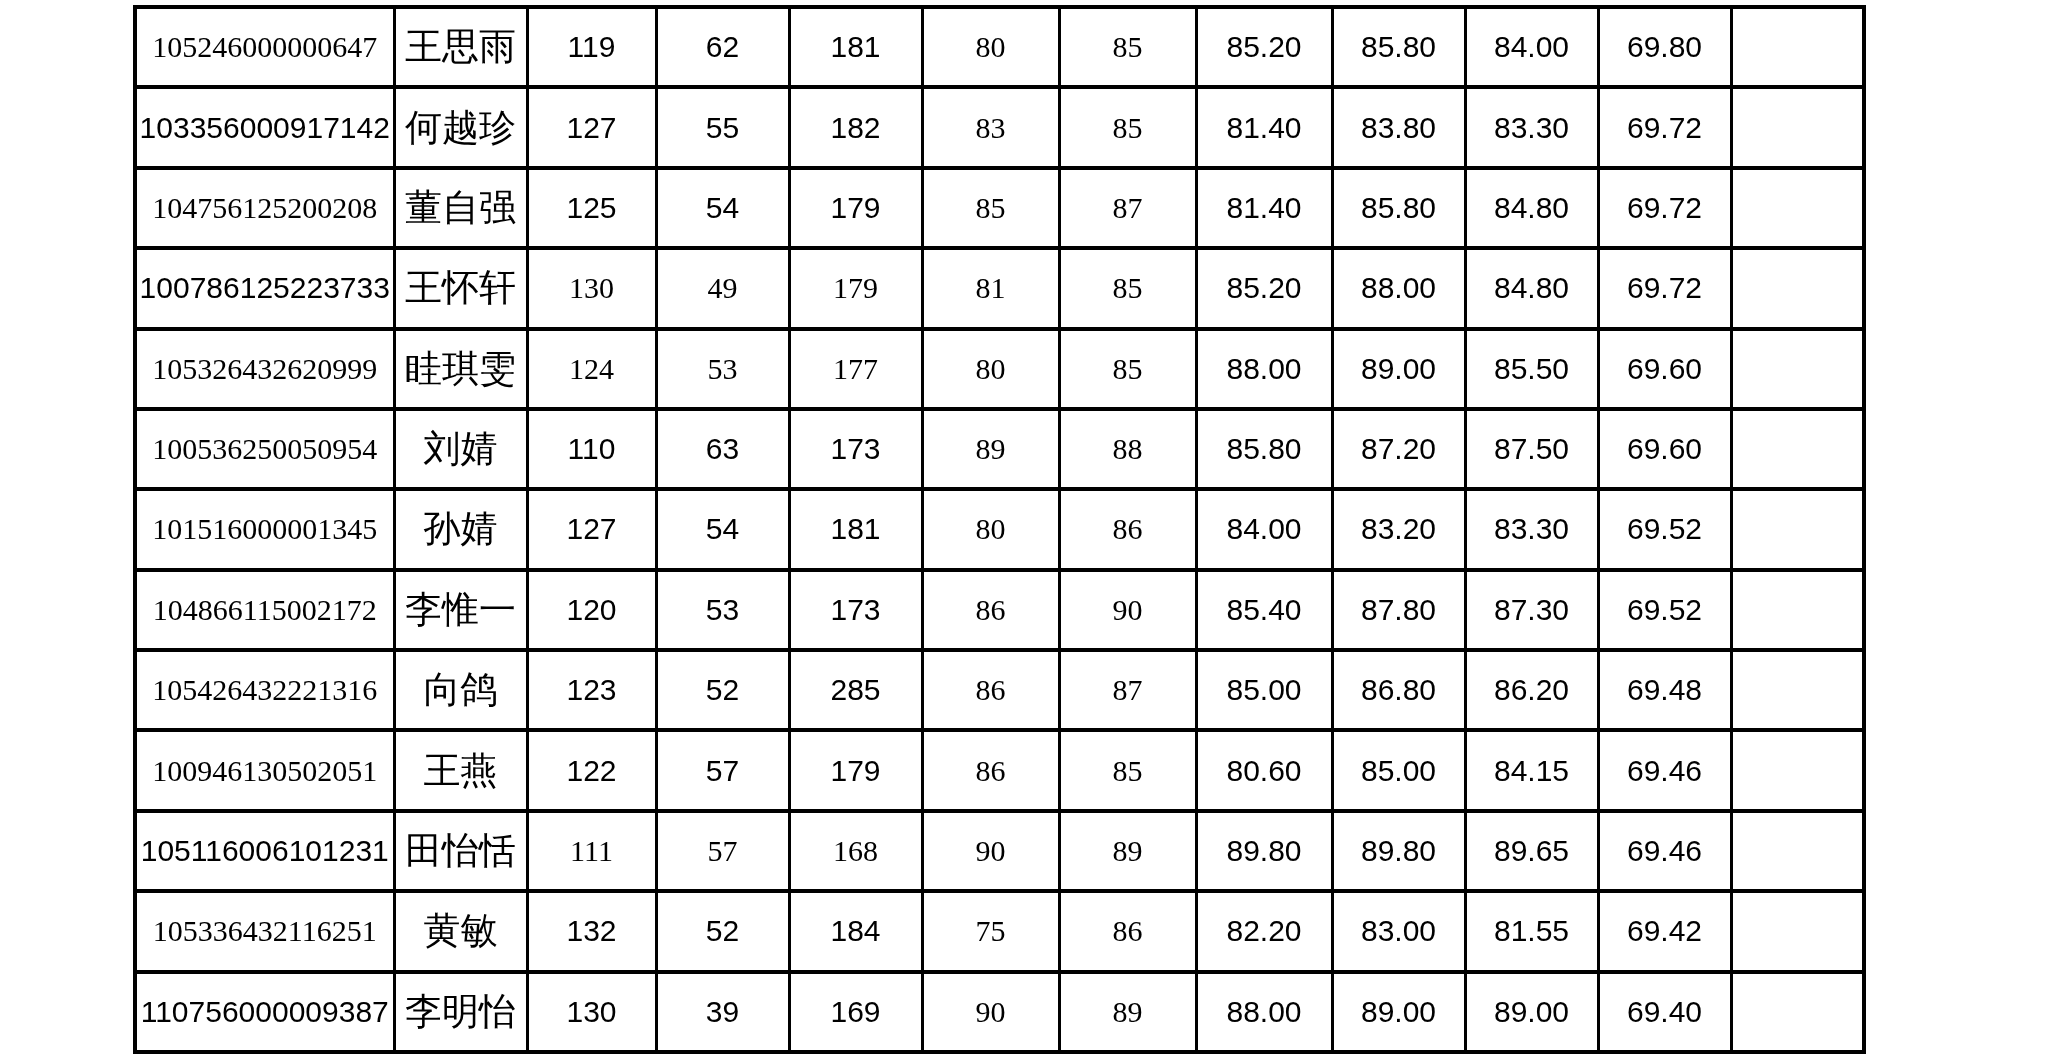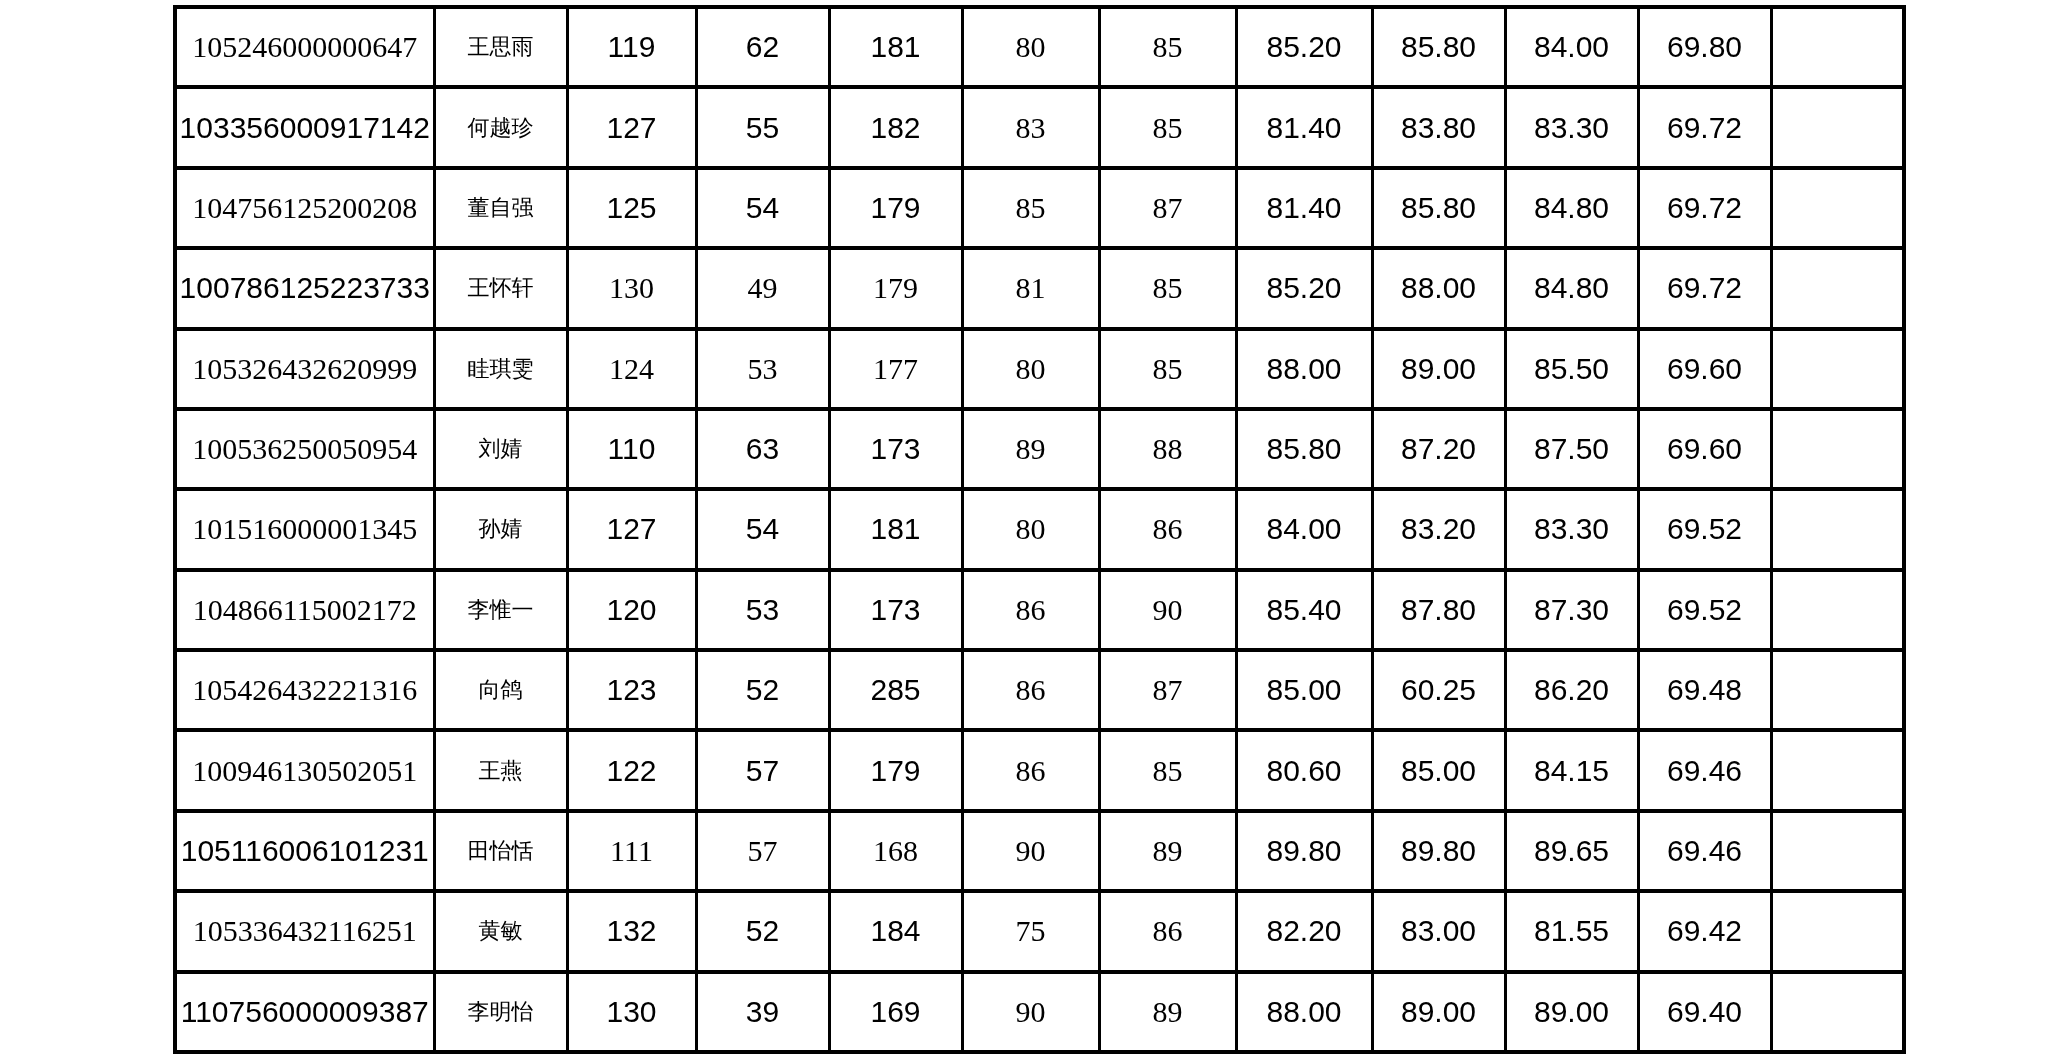--- a/index.html
+++ b/index.html
@@ -16,37 +16,36 @@
   }
   table.score-table {
     position: absolute;
     left: 133px;
     top: 5px;
     width: 1729px;
     height: 1049px;
     border-collapse: collapse;
     table-layout: fixed;
     border: 4px solid #000000;
-    margin-left: 40px;
   }
   table.score-table td {
     border-left: 3px solid #000000;
     border-right: 3px solid #000000;
     border-top: 4px solid #000000;
     border-bottom: 4px solid #000000;
     text-align: center;
     vertical-align: middle;
     padding: 0;
     color: #000000;
     overflow: hidden;
     white-space: nowrap;
   }
   .sans  { font-family: "Liberation Sans", sans-serif; font-size: 30px; }
   .serif { font-family: "Liberation Serif", serif;      font-size: 30px; }
-  .name  { font-family: "Liberation Serif", serif;      font-size: 22px; }
+  .name  { font-family: "Liberation Serif", serif;      font-size: 37px; }
 </style>
 </head>
 <body>
 
 <div class="sheet">
   <table class="score-table">
     <colgroup>
         <col style="width: 259px;">
         <col style="width: 133px;">
         <col style="width: 129px;">
@@ -175,21 +174,21 @@
         </tr>
         <tr>
           <td class="serif">105426432221316</td>
           <td class="name">向鸽</td>
           <td class="sans">123</td>
           <td class="sans">52</td>
           <td class="sans">285</td>
           <td class="serif">86</td>
           <td class="serif">87</td>
           <td class="sans">85.00</td>
-          <td class="sans">60.25</td>
+          <td class="sans">86.80</td>
           <td class="sans">86.20</td>
           <td class="sans">69.48</td>
           <td class="sans"></td>
         </tr>
         <tr>
           <td class="serif">100946130502051</td>
           <td class="name">王燕</td>
           <td class="sans">122</td>
           <td class="sans">57</td>
           <td class="sans">179</td>

